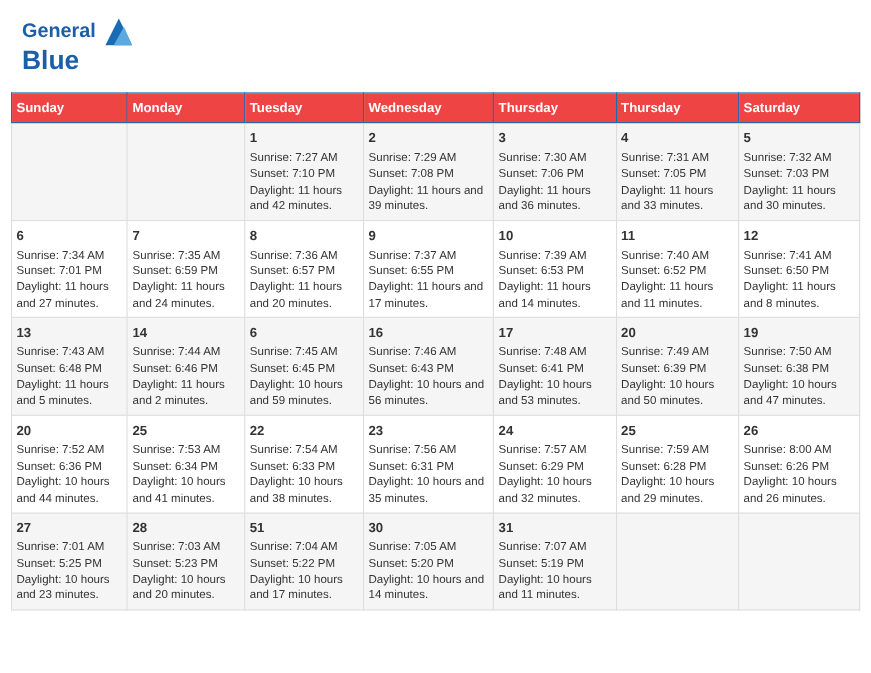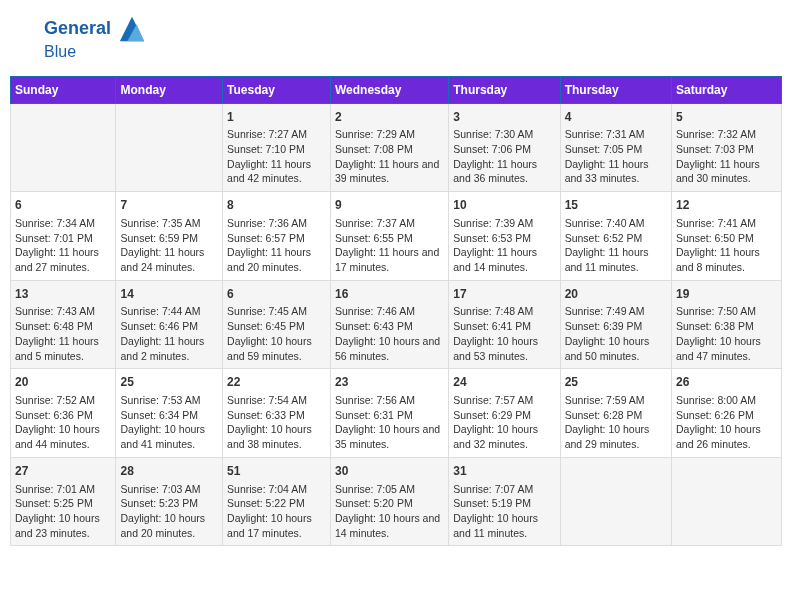--- a/index.html
+++ b/index.html
@@ -14,21 +14,20 @@
       display: flex;
       justify-content: space-between;
       align-items: flex-start;
       margin-bottom: 10px;
       padding: 5px 10px;
     }
     .logo {
       display: flex;
       align-items: center;
       gap: 0;
-      margin-left: 24px;
     }
     .logo-text {
       font-size: 18px;
       font-weight: bold;
       color: #333;
       line-height: 1.1;
     }
     .logo-text span {
       color: #1a5fa8;
     }
@@ -49,21 +48,21 @@
       font-size: 16px;
       font-weight: normal;
       color: #444;
     }
     table {
       width: 100%;
       border-collapse: collapse;
       font-size: 11px;
     }
     thead th {
-      background-color: #6d28d9;
+      background-color: #ef4444;
       color: white;
       padding: 6px 4px;
       text-align: left;
       font-size: 12px;
       font-weight: bold;
       border: 1px solid #1a6bb5;
     }
     tbody tr {
       vertical-align: top;
     }
@@ -97,21 +96,21 @@
 <div class="header">
   <div class="logo">
     <div>
       <div class="logo-text">
         <span>General</span>
         <svg class="logo-icon" viewBox="0 0 30 30" style="display:inline-block;vertical-align:middle;margin-left:2px;">
           <polygon points="2,28 15,2 28,28" fill="#1a6bb5"></polygon>
           <polygon points="10,28 20,10 28,28" fill="#5aaae0"></polygon>
         </svg>
       </div>
-      <div class="logo-text" style="color:#1a6bb5;font-size:16px;font-weight:normal;">
+      <div class="logo-text" style="color:#1a6bb5;font-size:24px;font-weight:bold;">
         <span>Blue</span>
       </div>
     </div>
   </div>
   <div class="title-block">
     <h1></h1>
     <h2></h2>
   </div>
 </div>
 
@@ -167,21 +166,21 @@
         </td>
         <td>
           <span class="day-num">9</span>
           <div class="day-info">Sunrise: 7:37 AM<br>Sunset: 6:55 PM<br>Daylight: 11 hours and 17 minutes.</div>
         </td>
         <td>
           <span class="day-num">10</span>
           <div class="day-info">Sunrise: 7:39 AM<br>Sunset: 6:53 PM<br>Daylight: 11 hours and 14 minutes.</div>
         </td>
         <td>
-          <span class="day-num">15</span>
+          <span class="day-num">11</span>
           <div class="day-info">Sunrise: 7:40 AM<br>Sunset: 6:52 PM<br>Daylight: 11 hours and 11 minutes.</div>
         </td>
         <td>
           <span class="day-num">12</span>
           <div class="day-info">Sunrise: 7:41 AM<br>Sunset: 6:50 PM<br>Daylight: 11 hours and 8 minutes.</div>
         </td>
       </tr>
       <tr>
         <td>
           <span class="day-num">13</span>

